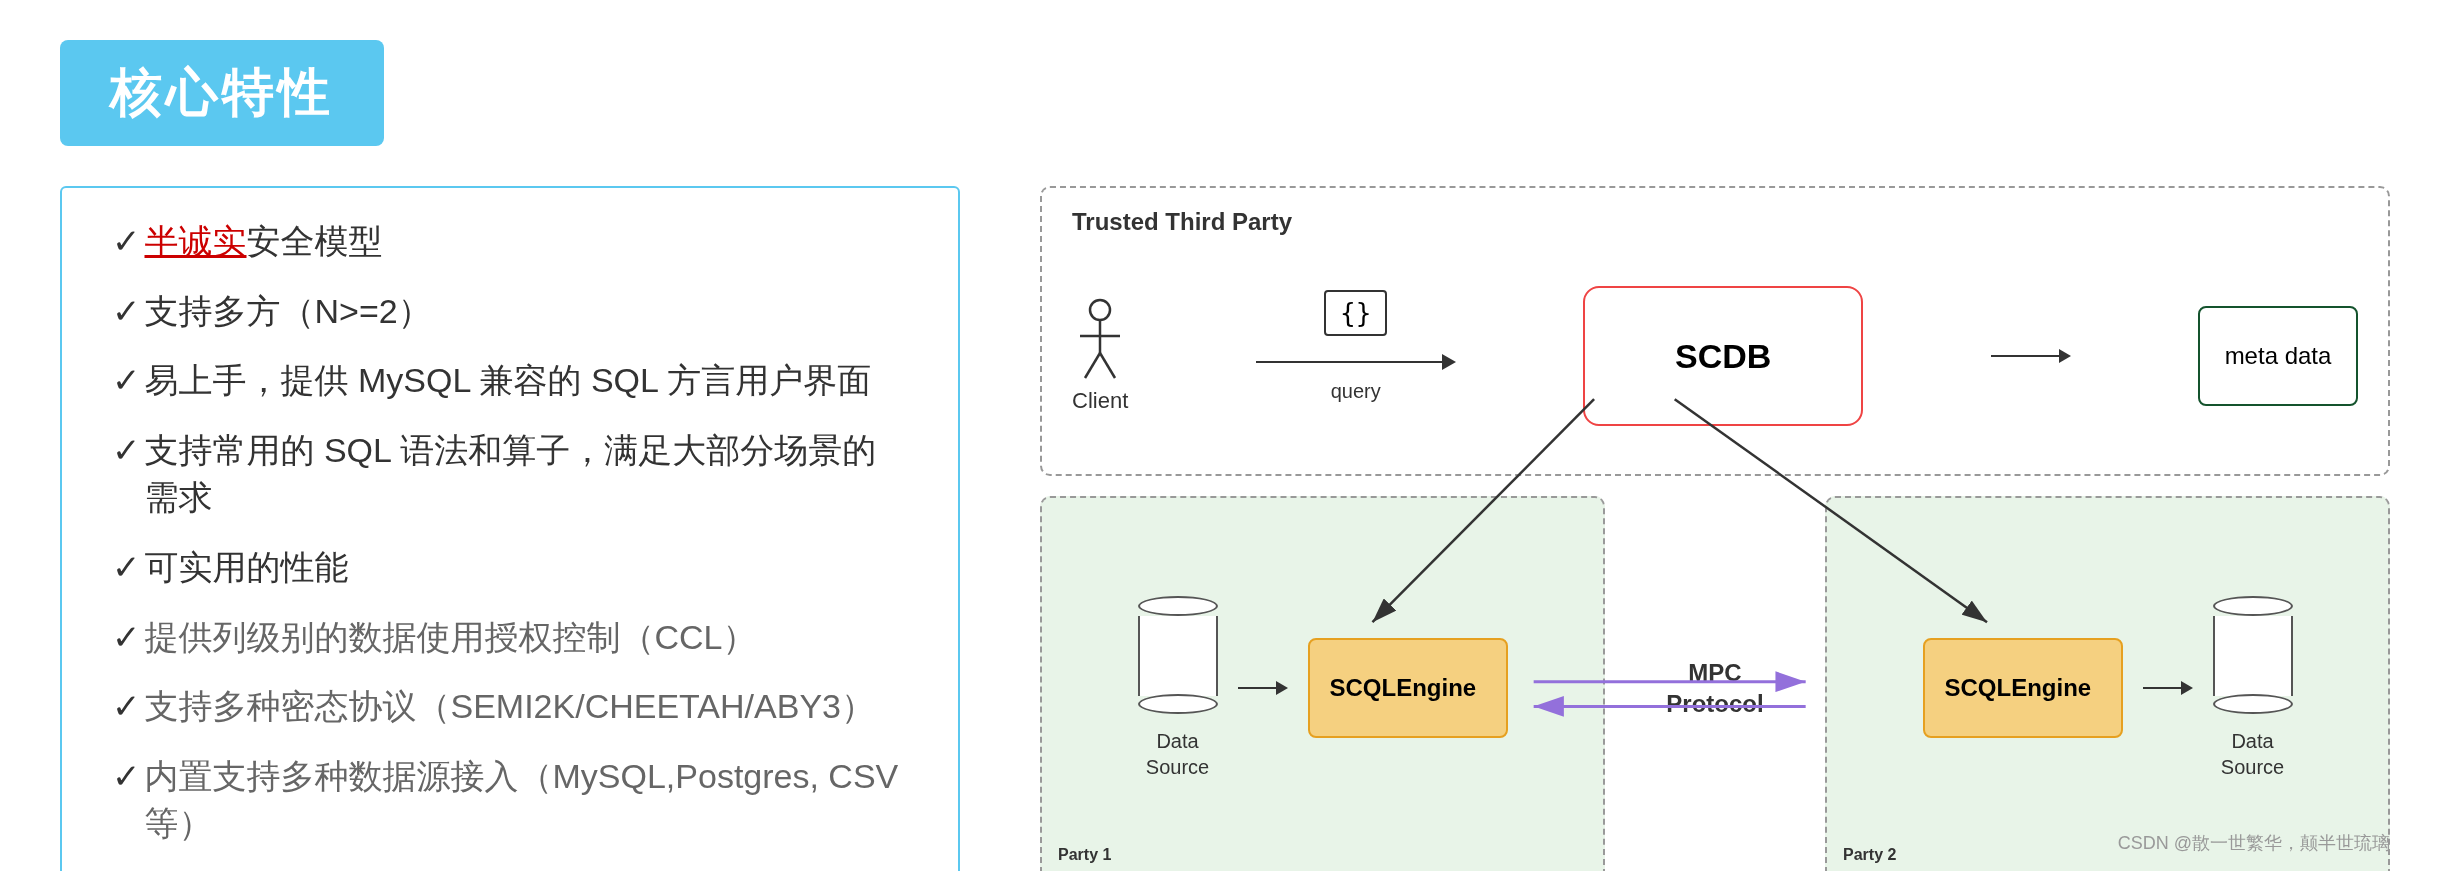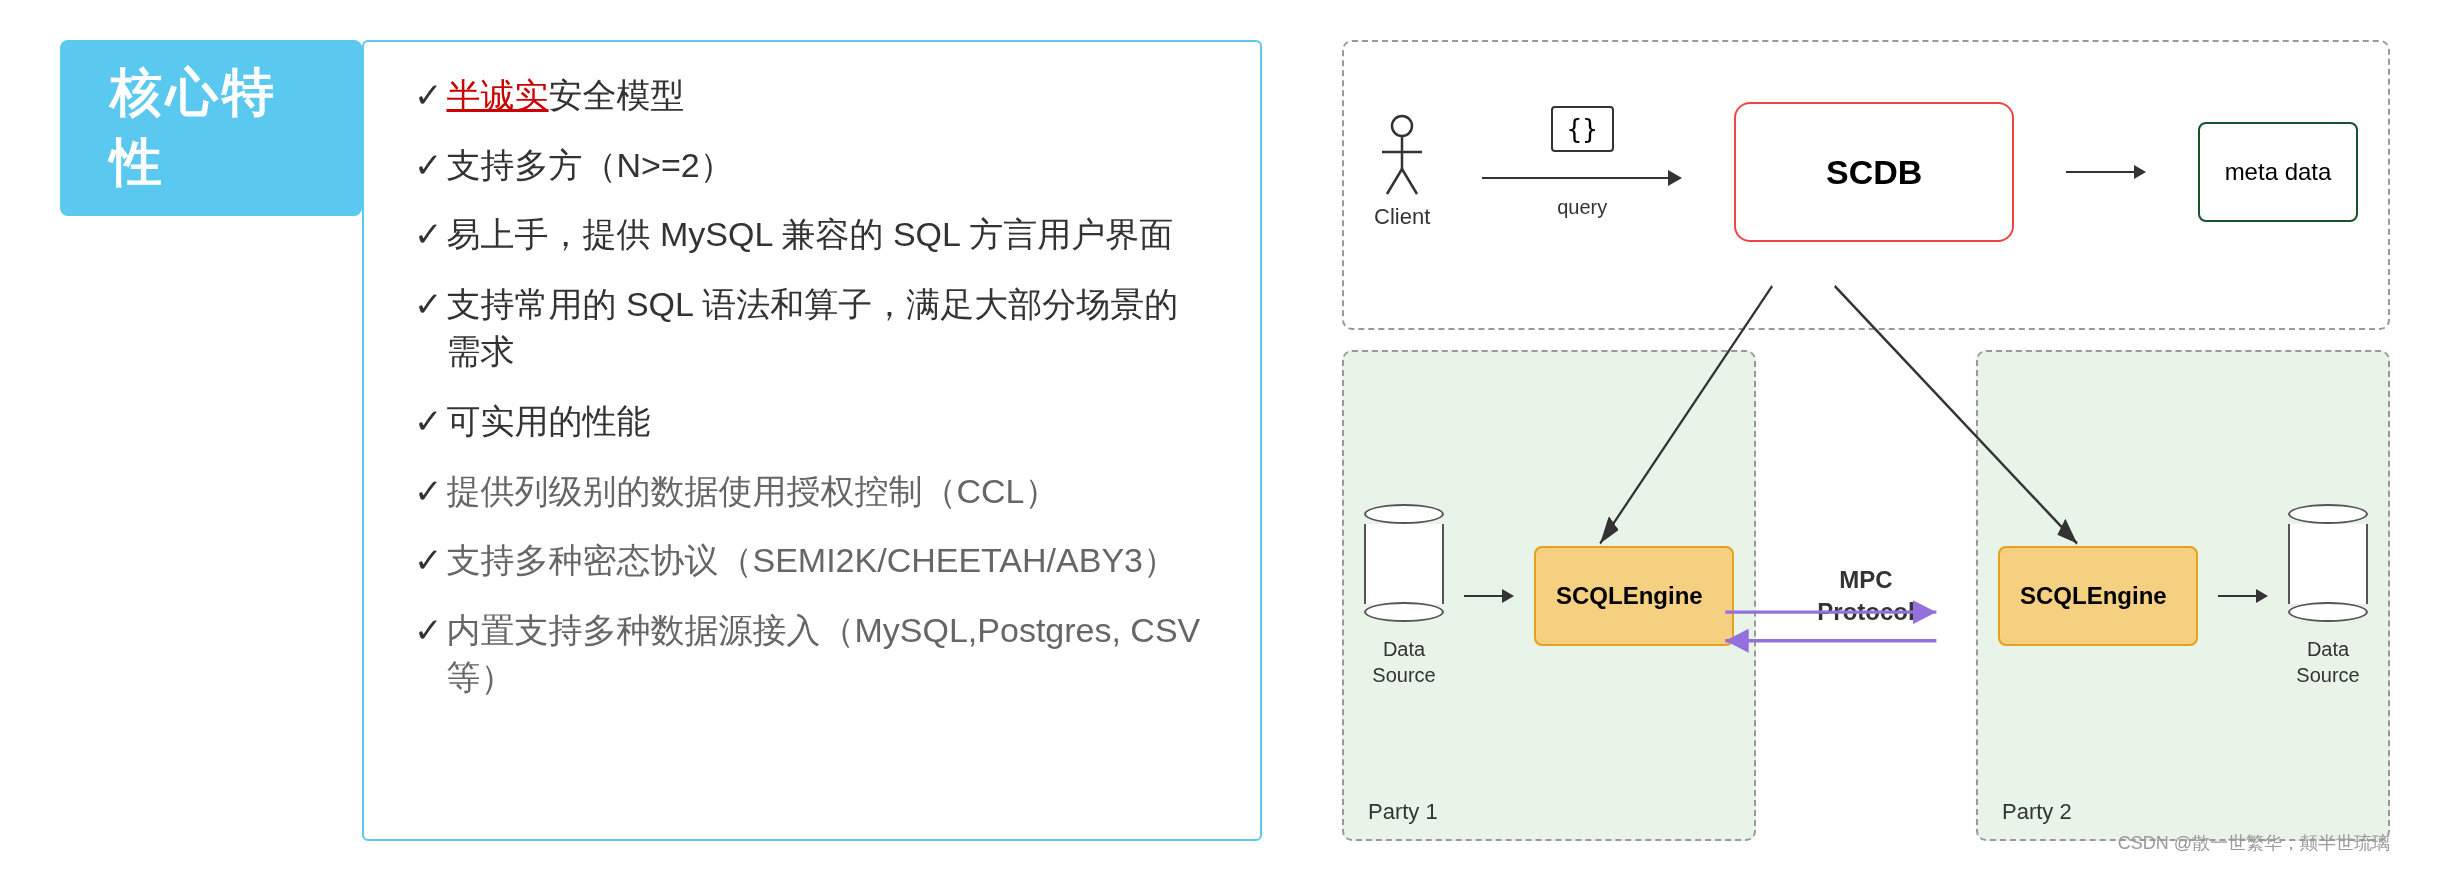--- a/index.html
+++ b/index.html
@@ -10,21 +10,21 @@
       height: 871px;
       overflow: hidden;
       position: relative;
     }
 
     .page-container {
       width: 2450px;
       height: 871px;
       background: #ffffff;
       display: flex;
-      flex-direction: row;
+      flex-direction: column;
       padding: 40px 60px 30px 60px;
     }
 
     
     .title-box {
       background: #5bc8f0;
       border-radius: 8px;
       padding: 18px 50px;
       display: inline-block;
       margin-bottom: 40px;
@@ -199,26 +199,26 @@
       background: #e8f4e8;
       margin-right: 20px;
     }
 
     .party-box.party2 {
       background: #e8f4e8;
       margin-left: 20px;
     }
 
     .party-label {
-      font-size: 22px;
-      font-weight: normal;
+      font-size: 16px;
+      font-weight: bold;
       color: #333333;
       position: absolute;
       bottom: 14px;
-      left: 24px;
+      left: 16px;
     }
 
     .party-inner {
       display: flex;
       flex-direction: row;
       align-items: center;
       gap: 20px;
       height: 100%;
       justify-content: center;
     }
@@ -441,20 +441,21 @@
 
           <line x1="550" y1="215" x2="330" y2="440" stroke="#333" stroke-width="2.5" marker-end="url(#arr-black)"></line>
 
           <line x1="630" y1="215" x2="940" y2="440" stroke="#333" stroke-width="2.5" marker-end="url(#arr-black)"></line>
 
           <line x1="490" y1="500" x2="760" y2="500" stroke="#9370db" stroke-width="3" marker-end="url(#arr-purple-r)"></line>
           <line x1="760" y1="525" x2="490" y2="525" stroke="#9370db" stroke-width="3" marker-end="url(#arr-purple-r)"></line>
         </svg>
 
         <div class="trusted-box">
+          <div class="trusted-label">Trusted Third Party</div>
           <div class="trusted-inner">
 
             <div class="client-figure">
               <svg class="stick-figure" viewBox="0 0 50 90">
 
                 <circle cx="25" cy="12" r="10" fill="none" stroke="#333" stroke-width="2.5"></circle>
 
                 <line x1="25" y1="22" x2="25" y2="55" stroke="#333" stroke-width="2.5"></line>
 
                 <line x1="5" y1="38" x2="45" y2="38" stroke="#333" stroke-width="2.5"></line>

